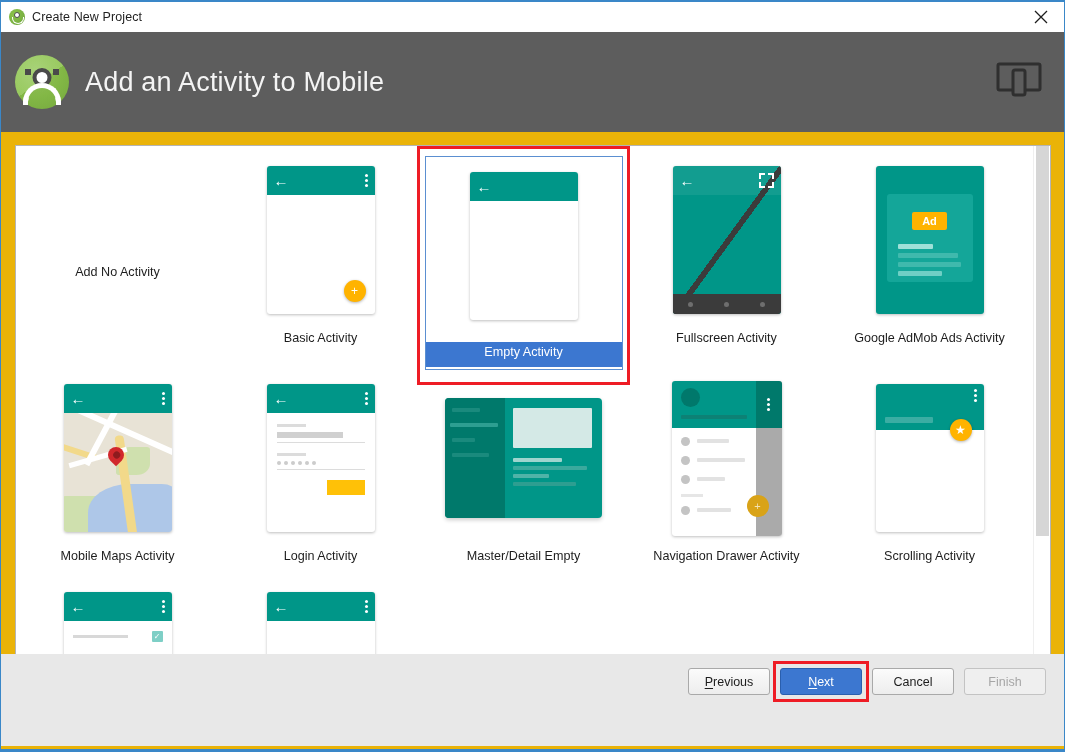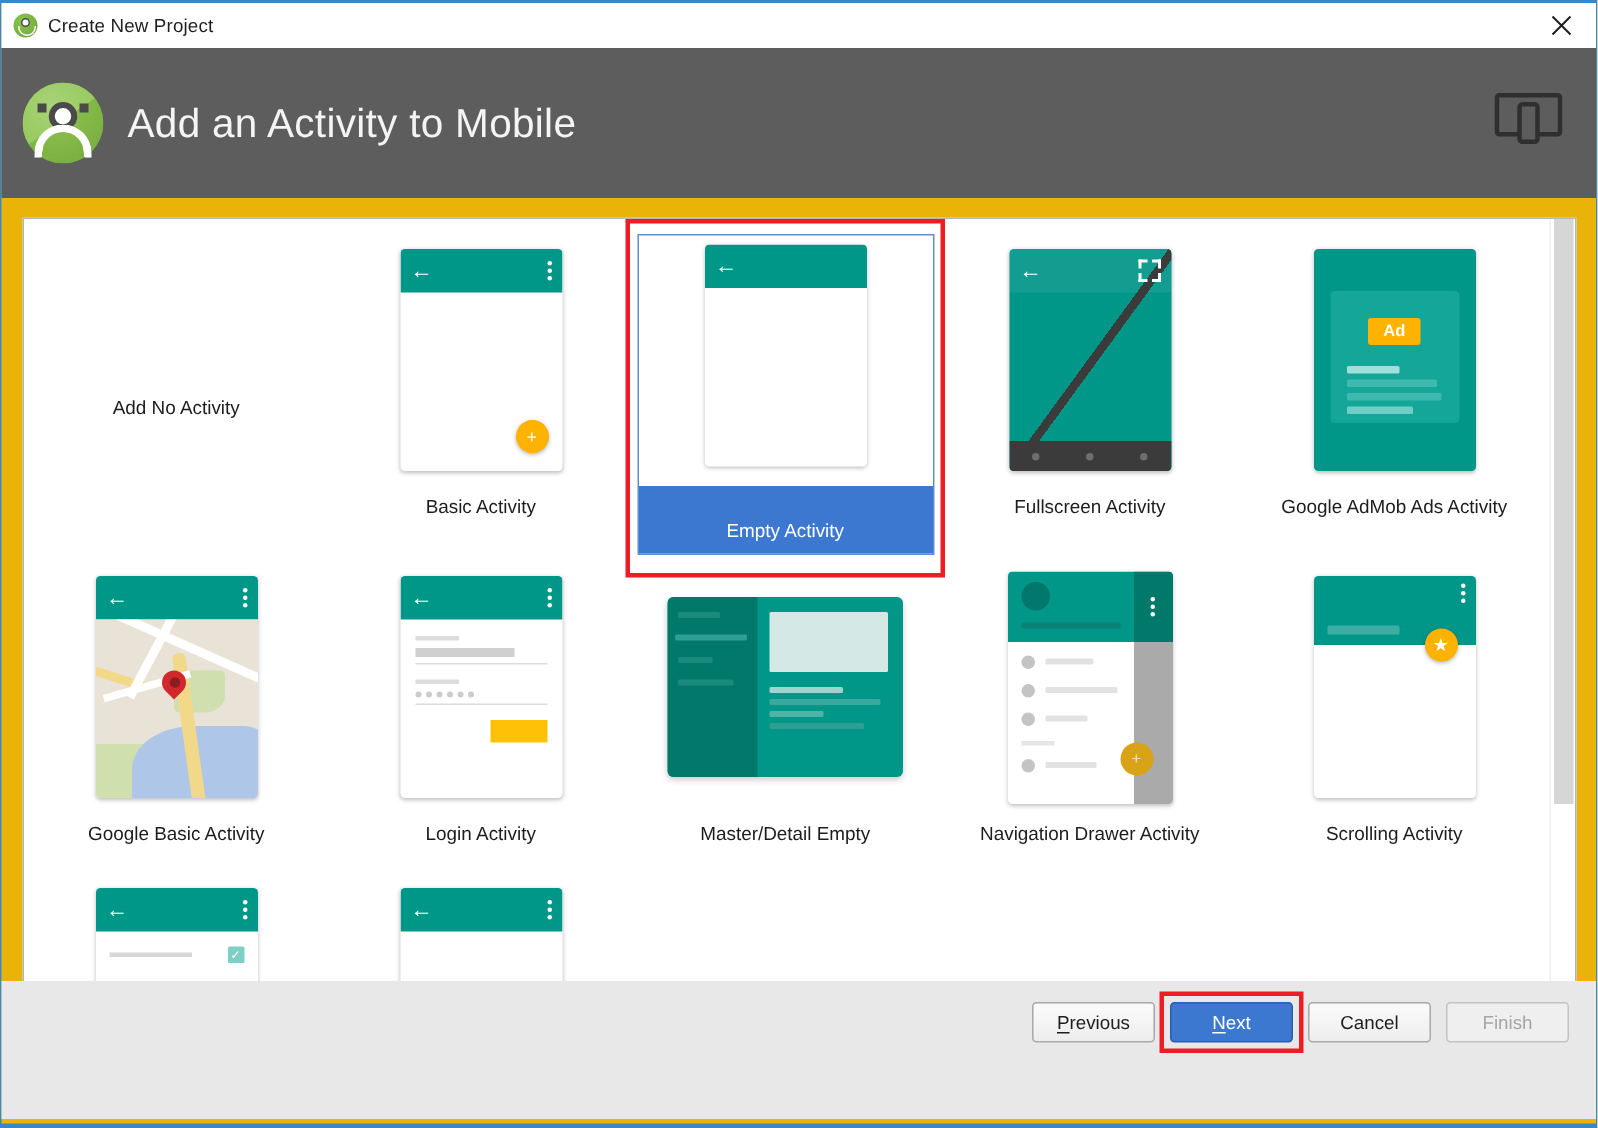--- a/index.html
+++ b/index.html
@@ -138,21 +138,21 @@
     margin-top: 6px; line-height: 16px;
   }
 
   
   .cell.selected .cell-inner {
     border: 1px solid #5b8fd1;
     background: #ffffff;
   }
   .cell.selected .cell-label {
     background: #3c77d0; color: #ffffff;
-    width: 100%; margin-top: 0; padding: 22px 0 7px 0;
+    width: 100%; margin-top: 0; padding: 2px 0 7px 0;
   }
   .cell.selected .thumb-box { height: 185px; }
 
   .red-annot {
     position: absolute;
     border: 3px solid #ee1c25;
     pointer-events: none;
   }
 
   
@@ -488,21 +488,21 @@
                   <div class="water" style="left:24px; bottom:-14px; width:90px; height:62px; border-radius:46% 18% 0 0;"></div>
                   <div class="yellow-rd" style="left:-6px; top:36px; width:40px; height:6px; transform:rotate(18deg);"></div>
                   <div class="yellow-rd" style="left:58px; top:22px; width:9px; height:110px; border-radius:4px; transform:rotate(-8deg);"></div>
                   <div class="road" style="left:-6px; top:14px; width:130px; height:6px; transform:rotate(24deg);"></div>
                   <div class="road" style="left:36px; top:-14px; width:6px; height:70px; transform:rotate(28deg);"></div>
                   <div class="road" style="left:4px; top:42px; width:60px; height:5px; transform:rotate(-16deg);"></div>
                   <div class="map-pin"></div>
                 </div>
               </div>
             </div>
-            <div class="cell-label">Google Basic Activity</div>
+            <div class="cell-label">Mobile Maps Activity</div>
           </div>
         </div>
 
         <div class="cell">
           <div class="cell-inner">
             <div class="thumb-box">
               <div class="phone">
                 <div class="appbar">
                   <span class="back-arrow">←</span>
                   <span class="kebab">

